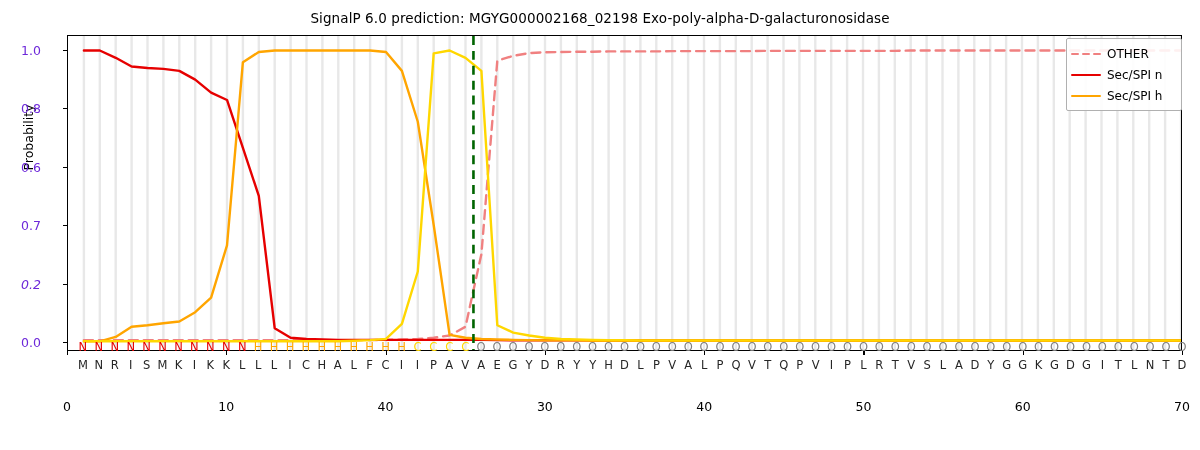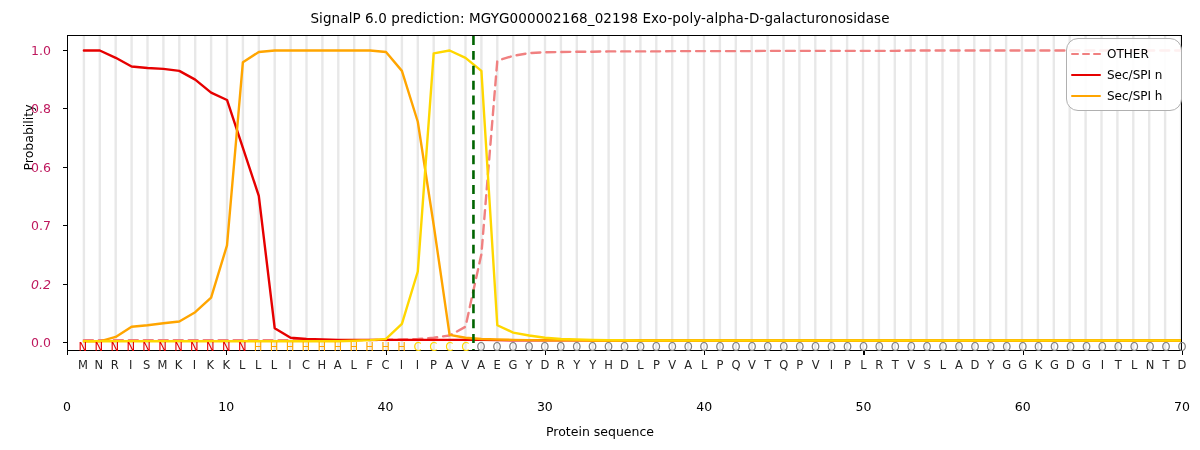--- a/index.html
+++ b/index.html
@@ -21,41 +21,41 @@
     border:1.1px solid #000;box-sizing:border-box;background:#fff;
   }
   .plot-svg{position:absolute;left:0;top:0;width:100%;height:100%;}
 
   
   .ylabel{
     position:absolute;left:-32px;top:130px;width:120px;
     transform:rotate(-90deg);transform-origin:center center;
     text-align:center;font-size:12.5px;color:#000;
   }
-  .ytick{position:absolute;right:1184px;font-size:12.5px;color:#be185d;
-    text-align:center;width:40px;transform:translateY(-50%);}
+  .ytick{position:absolute;right:1184px;font-size:12.5px;color:#6d28d9;
+    text-align:left;width:40px;transform:translateY(-50%);}
 
   
   .xtick-label{position:absolute;font-size:12.5px;color:#000;
     transform:translateX(-50%);}
   .xlabel{position:absolute;left:0;top:424px;width:1200px;text-align:center;
     font-size:12.5px;color:#000;}
 
   
   .seq-row{position:absolute;height:15px;}
   .seq-cell{position:absolute;width:14px;text-align:center;
     font-size:11.5px;transform:translateX(-50%);line-height:15px;}
   .row-region{top:340px;}
   .row-aa{top:358px;}
   .aa-letter{color:#262626;}
 
   
   .legend{
     position:absolute;left:1066px;top:38px;width:116px;
-    border:1px solid #b0b0b0;border-radius:12px;background:rgba(255,255,255,.88);
+    border:1px solid #b0b0b0;border-radius:2px;background:rgba(255,255,255,.88);
     padding:4px 5px 4px 4px;box-sizing:border-box;
   }
   .legend-row{display:flex;align-items:center;height:21px;}
   .legend-swatch{width:30px;height:12px;position:relative;flex:0 0 30px;margin-right:6px;}
   .legend-swatch i{position:absolute;top:5px;height:2.4px;border-radius:1px;}
   .legend-text{font-size:12px;color:#000;white-space:nowrap;}
 </style>
 </head>
 <body>
 
@@ -140,21 +140,20 @@
         <polyline points="15.928571428571429,307.22222222222223 31.857142857142858,307.22222222222223 47.785714285714285,302.8333333333333 63.714285714285715,292.5925925925926 79.64285714285714,291.1296296296296 95.57142857142857,289.0814814814815 111.5,287.32592592592596 127.42857142857143,277.96296296296293 143.35714285714283,263.3333333333333 159.28571428571428,210.66666666666669 175.21428571428572,26.33333333333337 191.14285714285714,16.09259259259261 207.07142857142858,14.629629629629619 223,14.629629629629619 238.92857142857142,14.629629629629619 254.85714285714286,14.629629629629619 270.7857142857143,14.629629629629619 286.71428571428567,14.629629629629619 302.6428571428571,14.629629629629619 318.57142857142856,16.09259259259261 334.5,35.111111111111086 350.42857142857144,86.31481481481481 366.35714285714283,190.1851851851852 382.2857142857143,300.7851851851852 398.2142857142857,303.7111111111111 414.14285714285717,304.8814814814815 430.0714285714286,305.4666666666667 446,305.75925925925924 461.92857142857144,306.05185185185184 477.85714285714283,306.34444444444443 493.7857142857143,306.34444444444443 509.7142857142857,306.34444444444443 525.6428571428571,306.63703703703703 541.5714285714286,306.63703703703703 557.5,306.63703703703703 573.4285714285713,306.63703703703703 589.3571428571429,306.63703703703703 605.2857142857142,306.63703703703703 621.2142857142858,306.63703703703703 637.1428571428571,306.63703703703703 653.0714285714286,306.63703703703703 669,306.63703703703703 684.9285714285714,306.63703703703703 700.8571428571429,306.63703703703703 716.7857142857143,306.63703703703703 732.7142857142857,306.63703703703703 748.6428571428571,306.63703703703703 764.5714285714286,306.63703703703703 780.5,306.63703703703703 796.4285714285714,306.63703703703703 812.3571428571428,306.63703703703703 828.2857142857143,306.63703703703703 844.2142857142857,306.63703703703703 860.1428571428572,306.63703703703703 876.0714285714286,306.63703703703703 892,306.63703703703703 907.9285714285714,306.63703703703703 923.8571428571429,306.63703703703703 939.7857142857143,306.63703703703703 955.7142857142857,306.63703703703703 971.6428571428571,306.63703703703703 987.5714285714286,306.63703703703703 1003.5,306.63703703703703 1019.4285714285714,306.63703703703703 1035.357142857143,306.63703703703703 1051.2857142857142,306.63703703703703 1067.2142857142858,306.63703703703703 1083.142857142857,306.63703703703703 1099.0714285714287,306.63703703703703 1115,306.63703703703703" fill="none" stroke="#ffa500" stroke-width="2.4" stroke-linejoin="round" stroke-linecap="round"></polyline>
         <polyline points="15.928571428571429,307.22222222222223 31.857142857142858,307.22222222222223 47.785714285714285,307.22222222222223 63.714285714285715,307.22222222222223 79.64285714285714,307.22222222222223 95.57142857142857,307.22222222222223 111.5,307.22222222222223 127.42857142857143,307.22222222222223 143.35714285714283,307.22222222222223 159.28571428571428,307.22222222222223 175.21428571428572,307.22222222222223 191.14285714285714,307.22222222222223 207.07142857142858,307.22222222222223 223,307.22222222222223 238.92857142857142,307.22222222222223 254.85714285714286,307.22222222222223 270.7857142857143,307.22222222222223 286.71428571428567,306.63703703703703 302.6428571428571,306.05185185185184 318.57142857142856,304.8814814814815 334.5,289.6666666666667 350.42857142857144,237 366.35714285714283,17.555555555555543 382.2857142857143,14.629629629629619 398.2142857142857,21.944444444444514 414.14285714285717,35.111111111111086 430.0714285714286,291.1296296296296 446,298.44444444444446 461.92857142857144,301.3703703703704 477.85714285714283,303.7111111111111 493.7857142857143,304.8814814814815 509.7142857142857,305.4666666666667 525.6428571428571,305.75925925925924 541.5714285714286,306.05185185185184 557.5,306.05185185185184 573.4285714285713,306.34444444444443 589.3571428571429,306.34444444444443 605.2857142857142,306.34444444444443 621.2142857142858,306.34444444444443 637.1428571428571,306.34444444444443 653.0714285714286,306.34444444444443 669,306.34444444444443 684.9285714285714,306.34444444444443 700.8571428571429,306.34444444444443 716.7857142857143,306.34444444444443 732.7142857142857,306.34444444444443 748.6428571428571,306.34444444444443 764.5714285714286,306.34444444444443 780.5,306.34444444444443 796.4285714285714,306.34444444444443 812.3571428571428,306.34444444444443 828.2857142857143,306.34444444444443 844.2142857142857,306.34444444444443 860.1428571428572,306.34444444444443 876.0714285714286,306.34444444444443 892,306.34444444444443 907.9285714285714,306.34444444444443 923.8571428571429,306.34444444444443 939.7857142857143,306.34444444444443 955.7142857142857,306.34444444444443 971.6428571428571,306.34444444444443 987.5714285714286,306.34444444444443 1003.5,306.34444444444443 1019.4285714285714,306.34444444444443 1035.357142857143,306.34444444444443 1051.2857142857142,306.34444444444443 1067.2142857142858,306.34444444444443 1083.142857142857,306.34444444444443 1099.0714285714287,306.34444444444443 1115,306.34444444444443" fill="none" stroke="#ffd700" stroke-width="2.4" stroke-linejoin="round" stroke-linecap="round"></polyline>
         <line x1="406.1785714285714" y1="0" x2="406.1785714285714" y2="316" stroke="#006400" stroke-width="2.6" stroke-dasharray="9,6"></line>
       </svg>
   </div>
 
   <div id="y-axis"></div>
   <div class="ylabel">Probability</div>
 
   <div id="x-axis"></div>
-  <div class="xlabel">Protein sequence</div>
 
   <div class="seq-row row-region" id="region-row" style="left: 0px; width: 1200px;">
       <div class="seq-cell" style="left: 82.9286px; color: rgb(230, 0, 0);">N</div>
       <div class="seq-cell" style="left: 98.8571px; color: rgb(230, 0, 0);">N</div>
       <div class="seq-cell" style="left: 114.786px; color: rgb(230, 0, 0);">N</div>
       <div class="seq-cell" style="left: 130.714px; color: rgb(230, 0, 0);">N</div>
       <div class="seq-cell" style="left: 146.643px; color: rgb(230, 0, 0);">N</div>
       <div class="seq-cell" style="left: 162.571px; color: rgb(230, 0, 0);">N</div>
       <div class="seq-cell" style="left: 178.5px; color: rgb(230, 0, 0);">N</div>
       <div class="seq-cell" style="left: 194.429px; color: rgb(230, 0, 0);">N</div>

